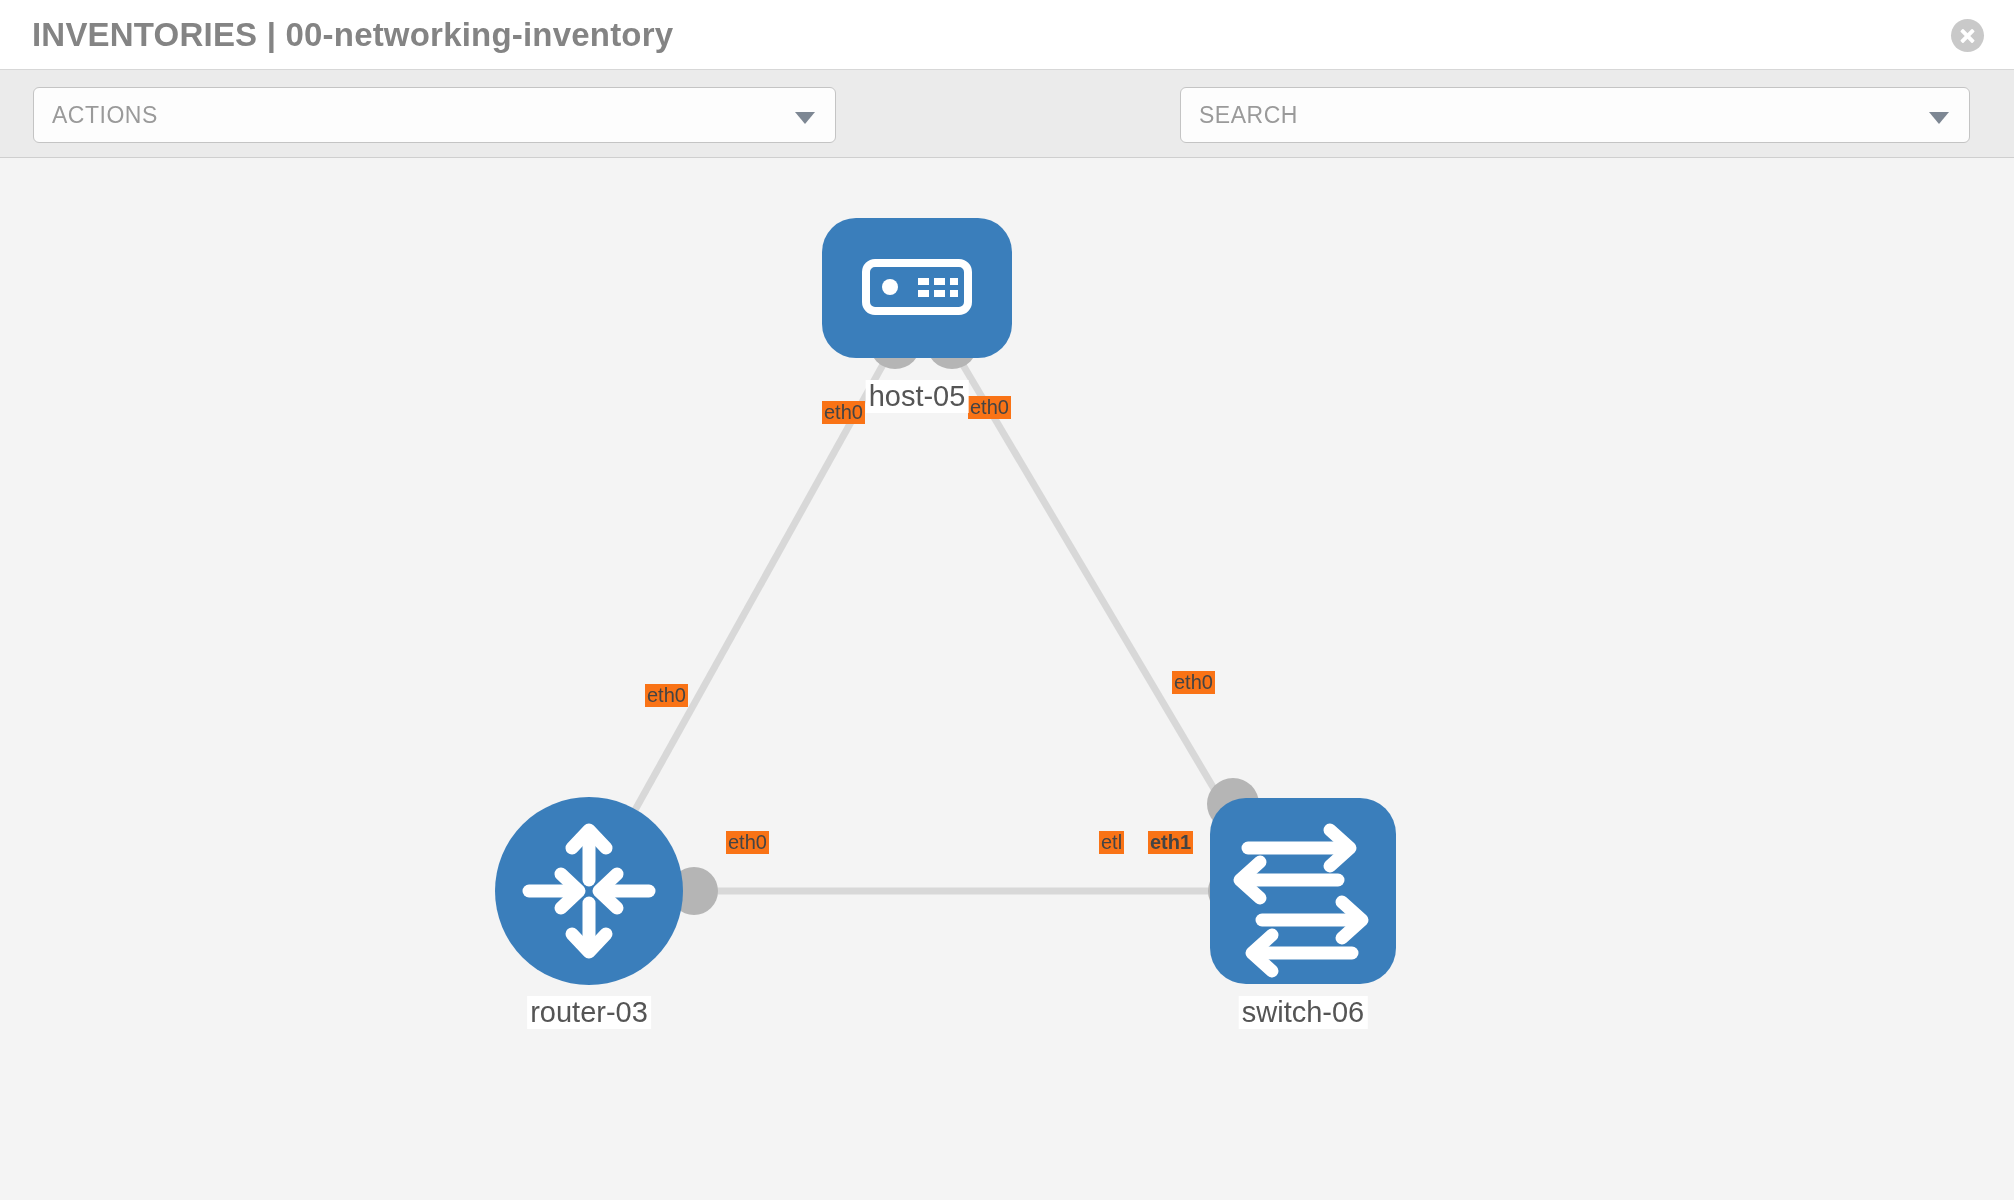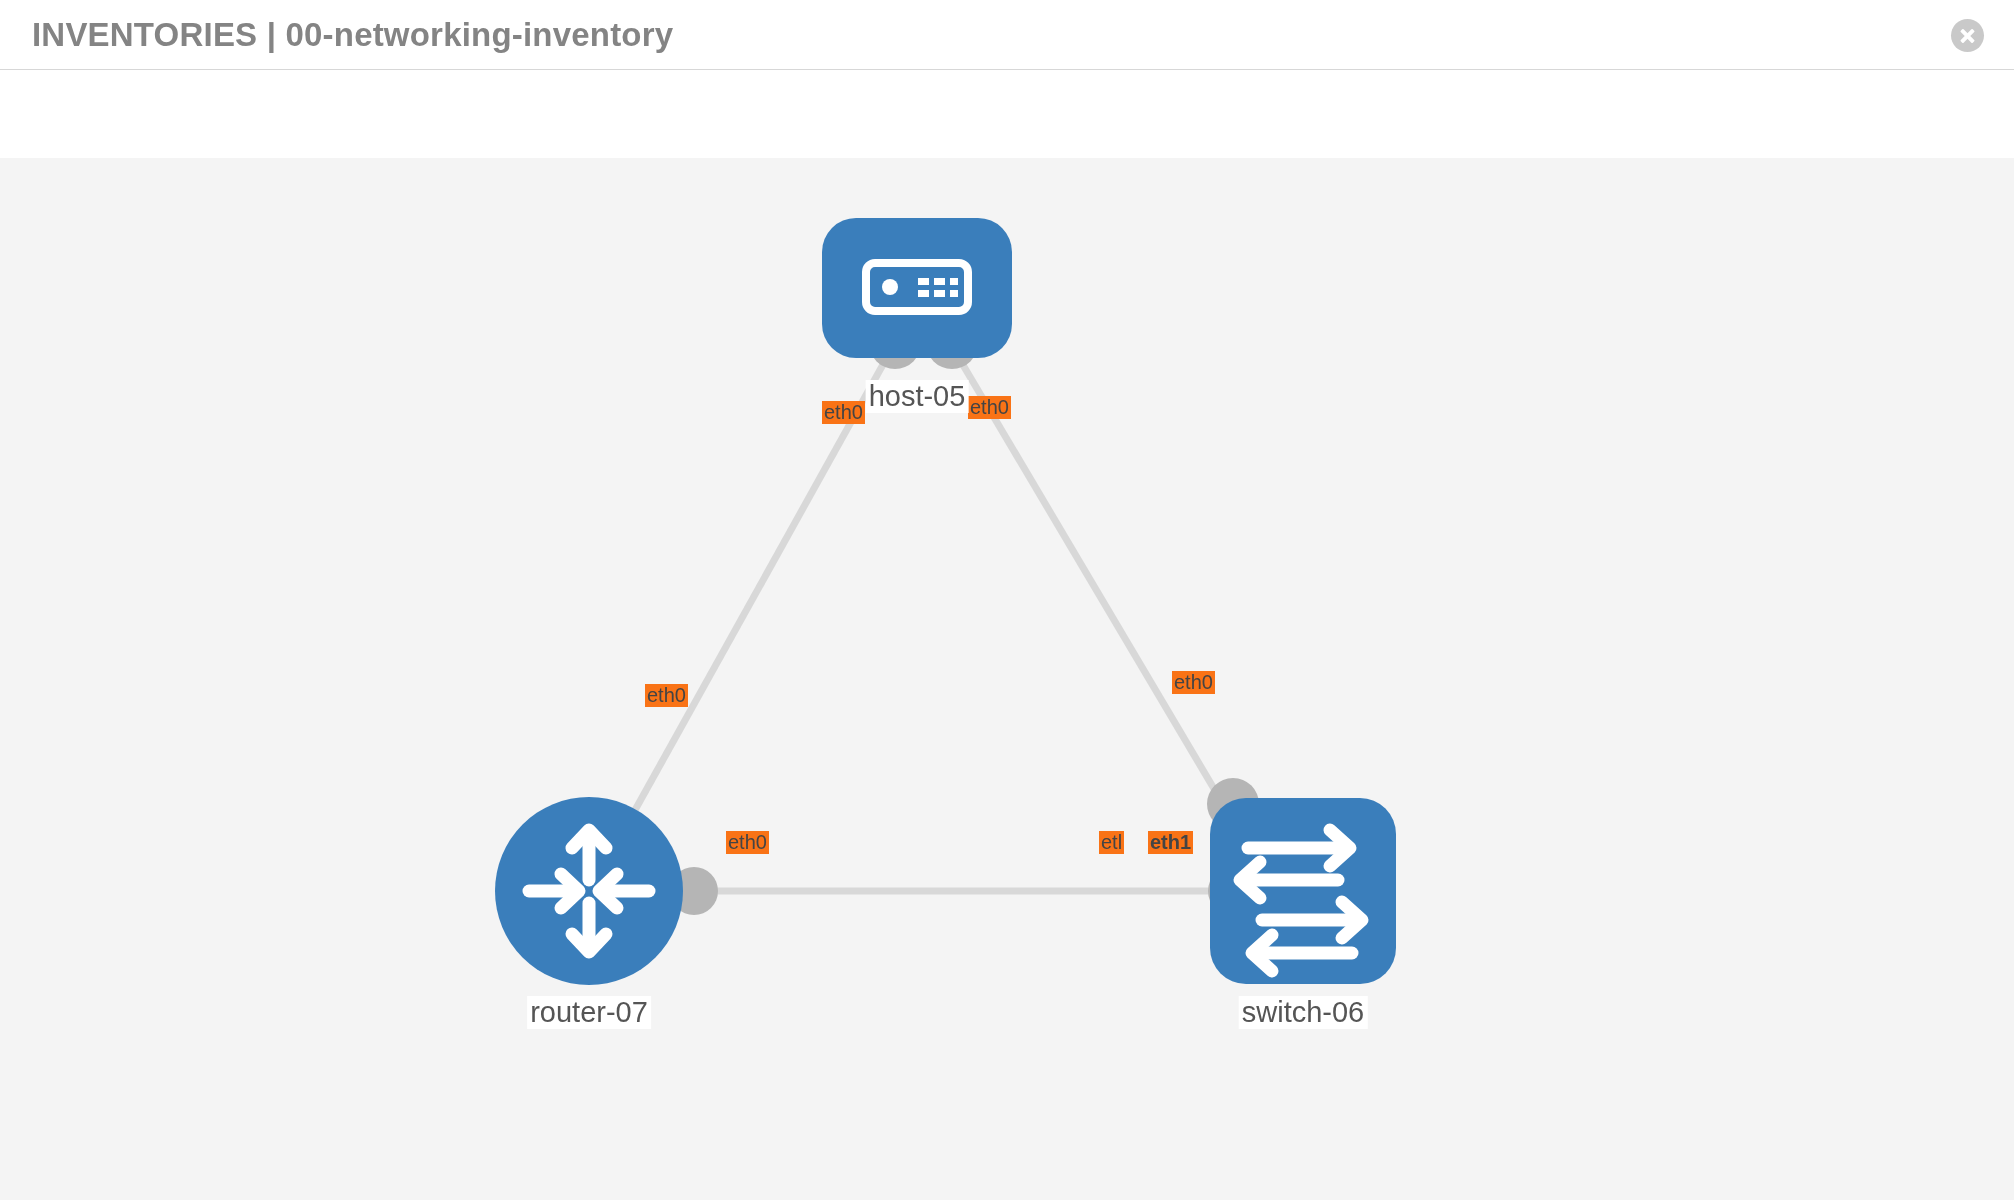--- a/index.html
+++ b/index.html
@@ -154,20 +154,40 @@
 </head>
 <body>
 
 <div id="app">
 
   <div class="header">
     <div class="page-title">INVENTORIES | 00-networking-inventory</div>
     <div class="close-btn"></div>
   </div>
 
+  <div class="toolbar">
+
+    <div class="actions-select">
+      <span class="label">ACTIONS</span>
+      <span class="caret"></span>
+    </div>
+
+    <svg class="tool-icon" id="wrench-btn" width="40" height="40" viewBox="0 0 24 24">
+      <path fill="#7d8793" d="M21.7 18.6l-7.1-7.1c.7-1.9.3-4.1-1.2-5.6-1.6-1.6-4-2-6-1.1l3.6 3.6-2.5 2.5-3.6-3.6c-.9 2-.5 4.4 1.1 6 1.5 1.5 3.7 1.9 5.6 1.2l7.1 7.1c.4.4 1 .4 1.4 0l1.6-1.6c.4-.4.4-1 0-1.4z" transform="rotate(180 12 12)"></path>
+    </svg>
+
+    <svg class="tool-icon" id="key-btn" width="40" height="40" viewBox="0 0 24 24">
+      <path fill="#7d8793" d="M7.5 5C5 5 3 7 3 9.5S5 14 7.5 14c1.5 0 2.9-.8 3.7-2h3.3v2.2h2.2V12h1.6v2.2h2.2V9.8H11.2C10.4 8.2 9 7 7.5 7V5zm0 2.2c1.3 0 2.3 1 2.3 2.3s-1 2.3-2.3 2.3-2.3-1-2.3-2.3 1-2.3 2.3-2.3z"></path>
+    </svg>
+
+    <div class="search-box">
+      <span class="label">SEARCH</span>
+      <span class="caret"></span>
+    </div>
+  </div>
 
   <div class="canvas">
 
     <svg class="topology-svg" viewBox="0 0 2014 1042">
 
       <g>
         <line x1="895" y1="185" x2="600" y2="715" stroke="#d8d8d8" stroke-width="7"></line>
         <line x1="950" y1="185" x2="1255" y2="700" stroke="#d8d8d8" stroke-width="7"></line>
         <line x1="650" y1="733" x2="1230" y2="733" stroke="#d8d8d8" stroke-width="7"></line>
       </g>
@@ -233,17 +253,17 @@
 
     <div class="iface-label" style="left:822px; top:243px;">eth0</div>
     <div class="iface-label" style="left:968px; top:238px;">eth0</div>
     <div class="iface-label" style="left:645px; top:526px;">eth0</div>
     <div class="iface-label" style="left:1172px; top:513px;">eth0</div>
     <div class="iface-label" style="left:726px; top:673px;">eth0</div>
     <div class="iface-label" style="left:1099px; top:673px;">etl</div>
     <div class="iface-label" style="left:1148px; top:673px;font-weight:bold;">eth1</div>
 
     <div class="node-label" style="left:917px; top:222px;">host-05</div>
-    <div class="node-label" style="left:589px; top:838px;">router-07</div>
+    <div class="node-label" style="left:589px; top:838px;">router-03</div>
     <div class="node-label" style="left:1303px; top:838px;">switch-06</div>
 
   </div>
 </div>
 
 </body></html>

